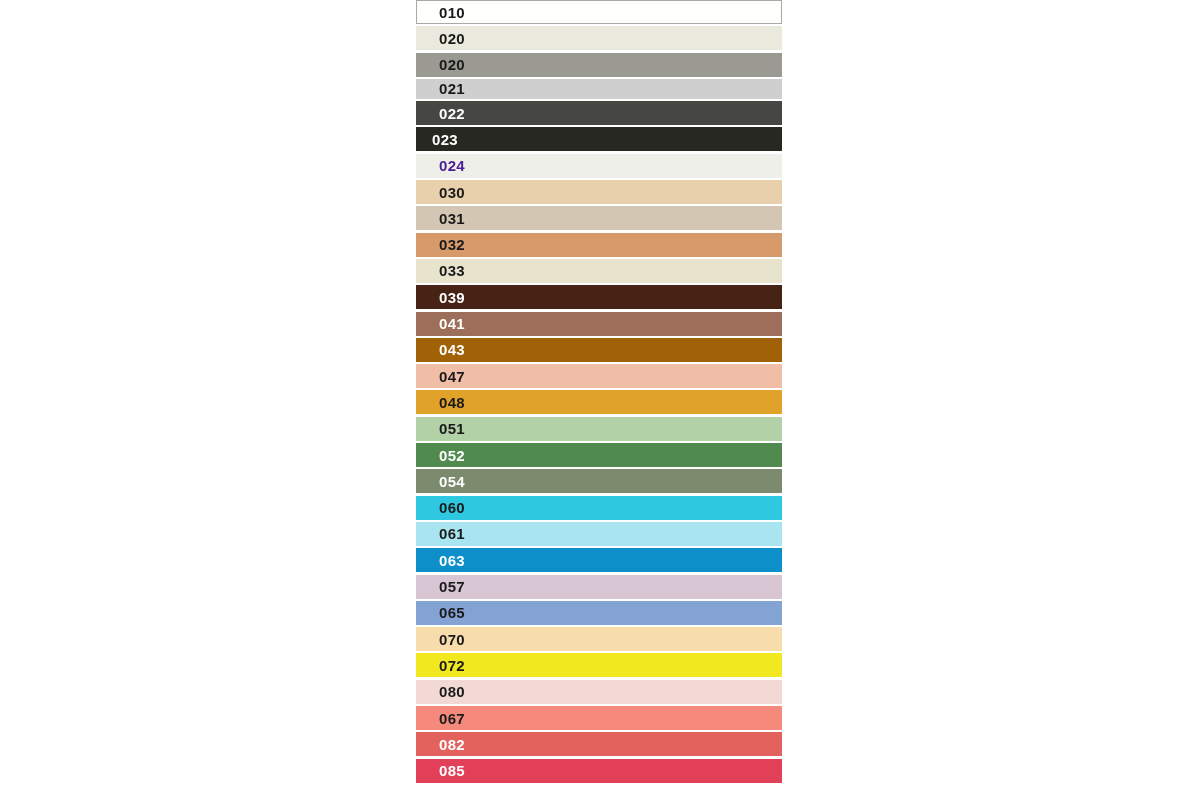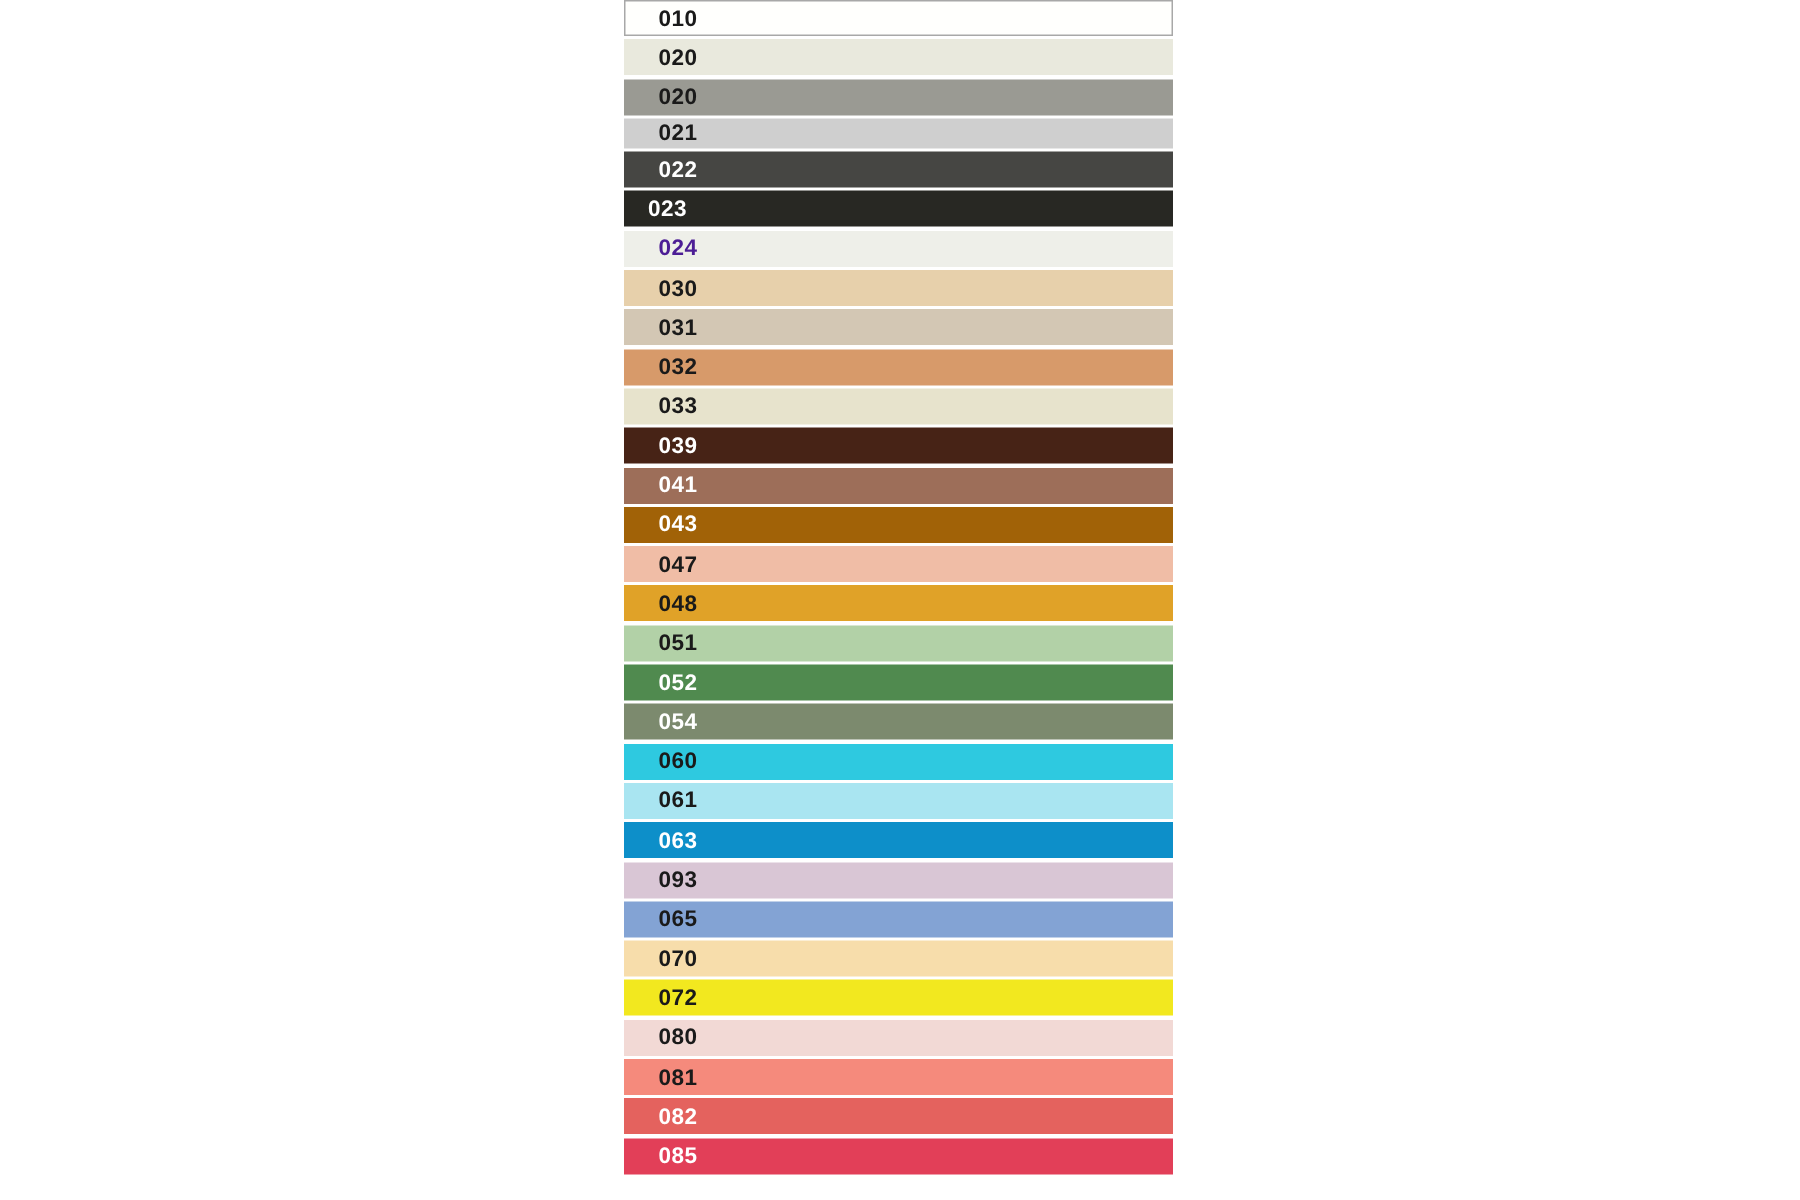--- a/index.html
+++ b/index.html
@@ -114,36 +114,36 @@
     <div class="swatch-row" style="background: rgb(46, 201, 224); height: 24px;">
       <span class="swatch-code dark-text" style="color: rgb(26, 26, 26);">060</span>
     </div>
     <div class="swatch-row" style="background: rgb(169, 229, 241); height: 24px; align-items: center;">
       <span class="swatch-code dark-text" style="color: rgb(26, 26, 26);">061</span>
     </div>
     <div class="swatch-row" style="background: rgb(13, 143, 201); height: 24px;">
       <span class="swatch-code light-text" style="color: rgb(255, 255, 255); text-align: center;">063</span>
     </div>
     <div class="swatch-row" style="background: rgb(217, 198, 213); height: 24px;">
-      <span class="swatch-code dark-text" style="color: rgb(26, 26, 26);">093</span>
+      <span class="swatch-code dark-text" style="color: rgb(26, 26, 26);">057</span>
     </div>
     <div class="swatch-row" style="background: rgb(131, 163, 212); height: 24px;">
       <span class="swatch-code dark-text" style="color: rgb(26, 26, 26);">065</span>
     </div>
     <div class="swatch-row" style="background: rgb(247, 221, 171); height: 24px;">
       <span class="swatch-code dark-text" style="color: rgb(26, 26, 26);">070</span>
     </div>
     <div class="swatch-row" style="background: rgb(242, 232, 31); height: 24px;">
       <span class="swatch-code dark-text" style="color: rgb(26, 26, 26);">072</span>
     </div>
     <div class="swatch-row" style="background: rgb(242, 217, 213); height: 24px;">
       <span class="swatch-code dark-text" style="color: rgb(26, 26, 26);">080</span>
     </div>
     <div class="swatch-row" style="background: rgb(245, 138, 124); height: 24px;">
-      <span class="swatch-code dark-text" style="color: rgb(26, 26, 26);">081</span>
+      <span class="swatch-code dark-text" style="color: rgb(26, 26, 26);">067</span>
     </div>
     <div class="swatch-row" style="background: rgb(228, 98, 94); height: 24px;">
       <span class="swatch-code light-text" style="color: rgb(255, 255, 255);">082</span>
     </div>
     <div class="swatch-row" style="background: rgb(226, 63, 88); height: 24px;">
       <span class="swatch-code light-text" style="color: rgb(255, 255, 255);">085</span>
     </div>
   </div>
 
 </body></html>

